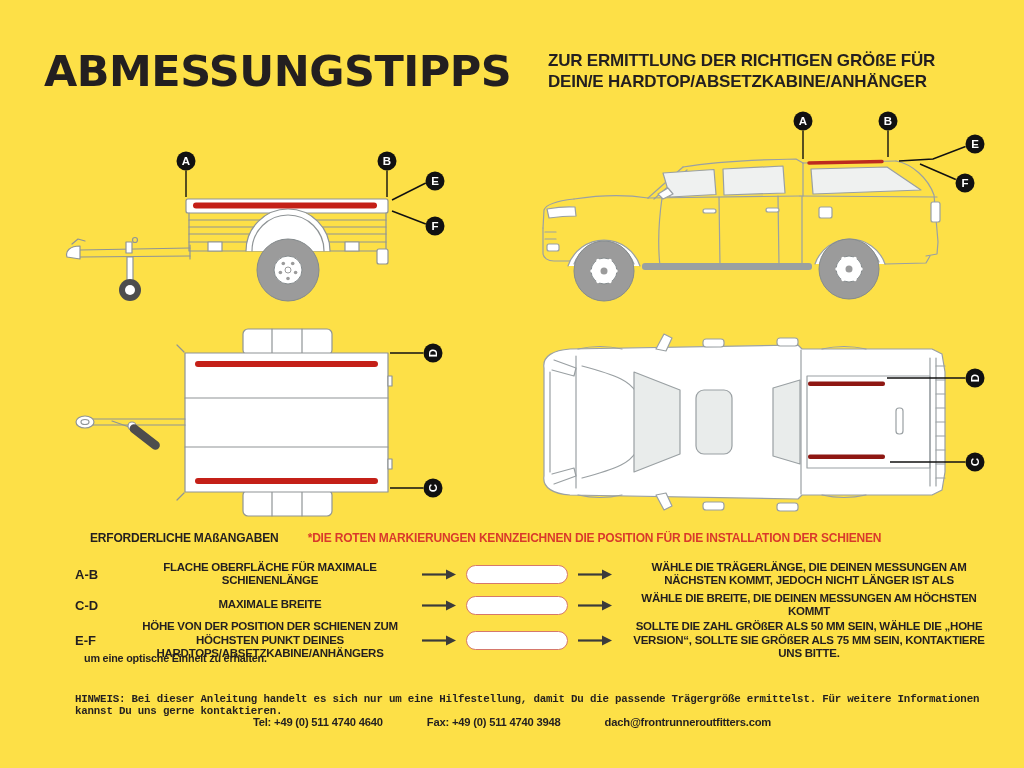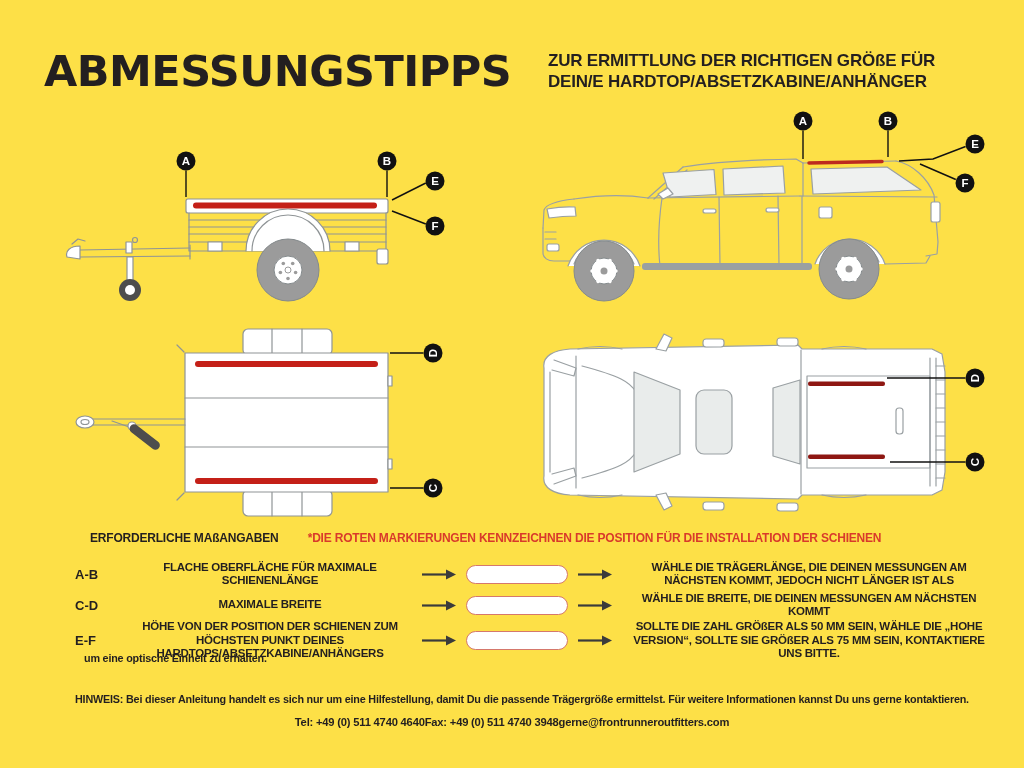--- a/index.html
+++ b/index.html
@@ -33,22 +33,22 @@
   .ldesc,.lresult{font-size:11.5px;font-weight:bold;line-height:13.5px;letter-spacing:-0.25px;text-align:center;}
   .lresult{padding-left:12px;}
   .pill{
     width:102px;height:19px;border:1.5px solid #d5786c;border-radius:11px;
     background:#fff;justify-self:center;box-sizing:border-box;
   }
   .arrow-svg{justify-self:center;}
   
   .footnote{left:75px;top:651px;width:905px;font-size:10.8px;font-weight:bold;line-height:14px;letter-spacing:-0.2px;}
   .footnote .l2{padding-left:9px;}
-  .hinweis{left:75px;top:693px;width:905px;font-size:10.8px;font-weight:bold;letter-spacing:-0.2px;}
-  .footer{left:0;top:716px;width:1024px;display:flex;justify-content:center;
+  .hinweis{left:75px;top:693px;width:905px;font-size:10.8px;font-weight:bold;letter-spacing:-0.2px;font-family:Liberation Mono, monospace;}
+  .footer{left:0;top:716px;width:1024px;display:flex;justify-content:center;gap:44px;
           font-size:11.2px;font-weight:bold;letter-spacing:-0.2px;}
 </style>
 </head>
 <body>
 
 <div id="canvas">
 
   <div class="abs title">ABMESSUNGSTIPPS</div>
   <div class="abs subtitle">
     <div>ZUR ERMITTLUNG DER RICHTIGEN GRÖßE FÜR</div>
@@ -330,21 +330,21 @@
       <span class="ldesc">MAXIMALE BREITE</span>
       <svg class="arrow-svg" width="36" height="11" viewBox="0 0 36 11">
         <line x1="1" y1="5.5" x2="25" y2="5.5" stroke="#3b3b3b" stroke-width="2.2"></line>
         <polygon points="25,0.5 35,5.5 25,10.5" fill="#3b3b3b"></polygon>
       </svg>
       <span class="pill"></span>
       <svg class="arrow-svg" width="36" height="11" viewBox="0 0 36 11">
         <line x1="1" y1="5.5" x2="25" y2="5.5" stroke="#3b3b3b" stroke-width="2.2"></line>
         <polygon points="25,0.5 35,5.5 25,10.5" fill="#3b3b3b"></polygon>
       </svg>
-      <span class="lresult">WÄHLE DIE BREITE, DIE DEINEN MESSUNGEN AM NÄCHSTEN KOMMT</span>
+      <span class="lresult">WÄHLE DIE BREITE, DIE DEINEN MESSUNGEN AM HÖCHSTEN KOMMT</span>
     </div>
 
     <div class="lrow r3">
       <span class="lkey">E-F</span>
       <span class="ldesc">HÖHE VON DER POSITION DER SCHIENEN ZUM HÖCHSTEN PUNKT DEINES HARDTOPS/ABSETZKABINE/ANHÄNGERS</span>
       <svg class="arrow-svg" width="36" height="11" viewBox="0 0 36 11">
         <line x1="1" y1="5.5" x2="25" y2="5.5" stroke="#3b3b3b" stroke-width="2.2"></line>
         <polygon points="25,0.5 35,5.5 25,10.5" fill="#3b3b3b"></polygon>
       </svg>
       <span class="pill"></span>
@@ -357,16 +357,16 @@
   </div>
 
   <div class="abs footnote">
     <div class="l2">um eine optische Einheit zu erhalten.</div>
   </div>
   <div class="abs hinweis">HINWEIS: Bei dieser Anleitung handelt es sich nur um eine Hilfestellung, damit Du die passende Trägergröße ermittelst. Für weitere Informationen kannst Du uns gerne kontaktieren.</div>
 
   <div class="abs footer">
     <span>Tel: +49 (0) 511 4740 4640</span>
     <span>Fax: +49 (0) 511 4740 3948</span>
-    <span>gerne@frontrunneroutfitters.com</span>
+    <span>dach@frontrunneroutfitters.com</span>
   </div>
 
 </div>
 
 </body></html>

